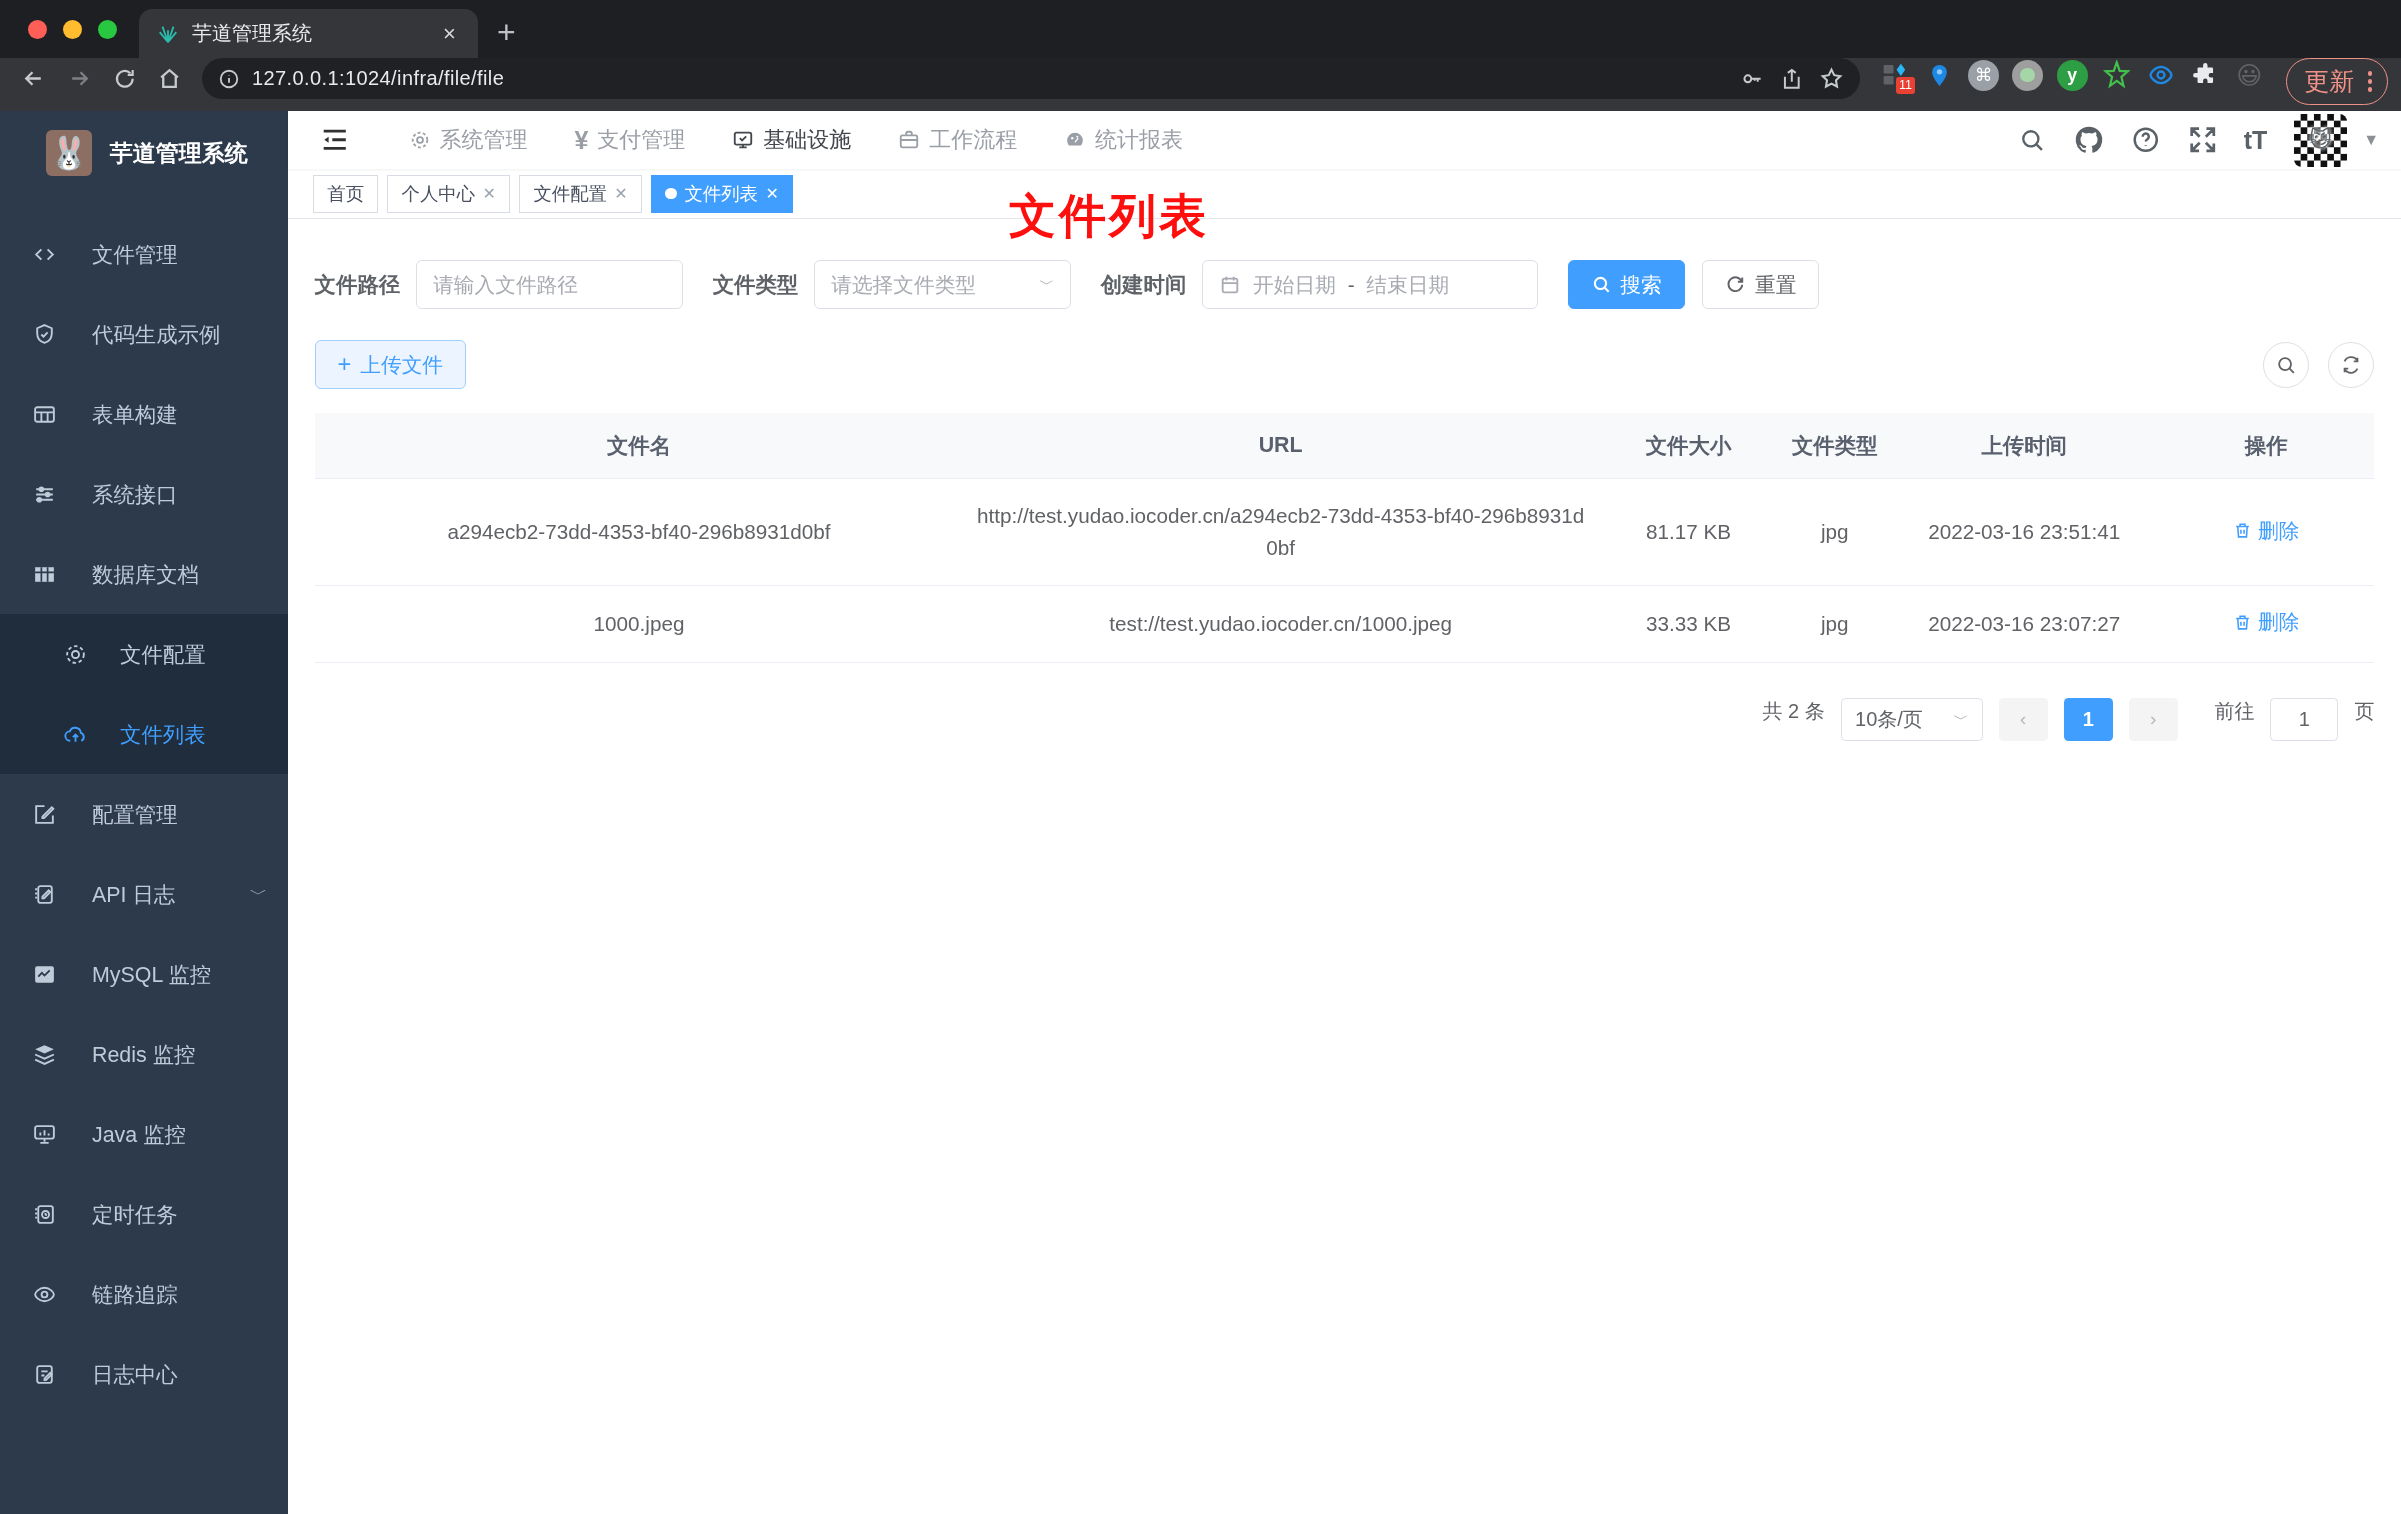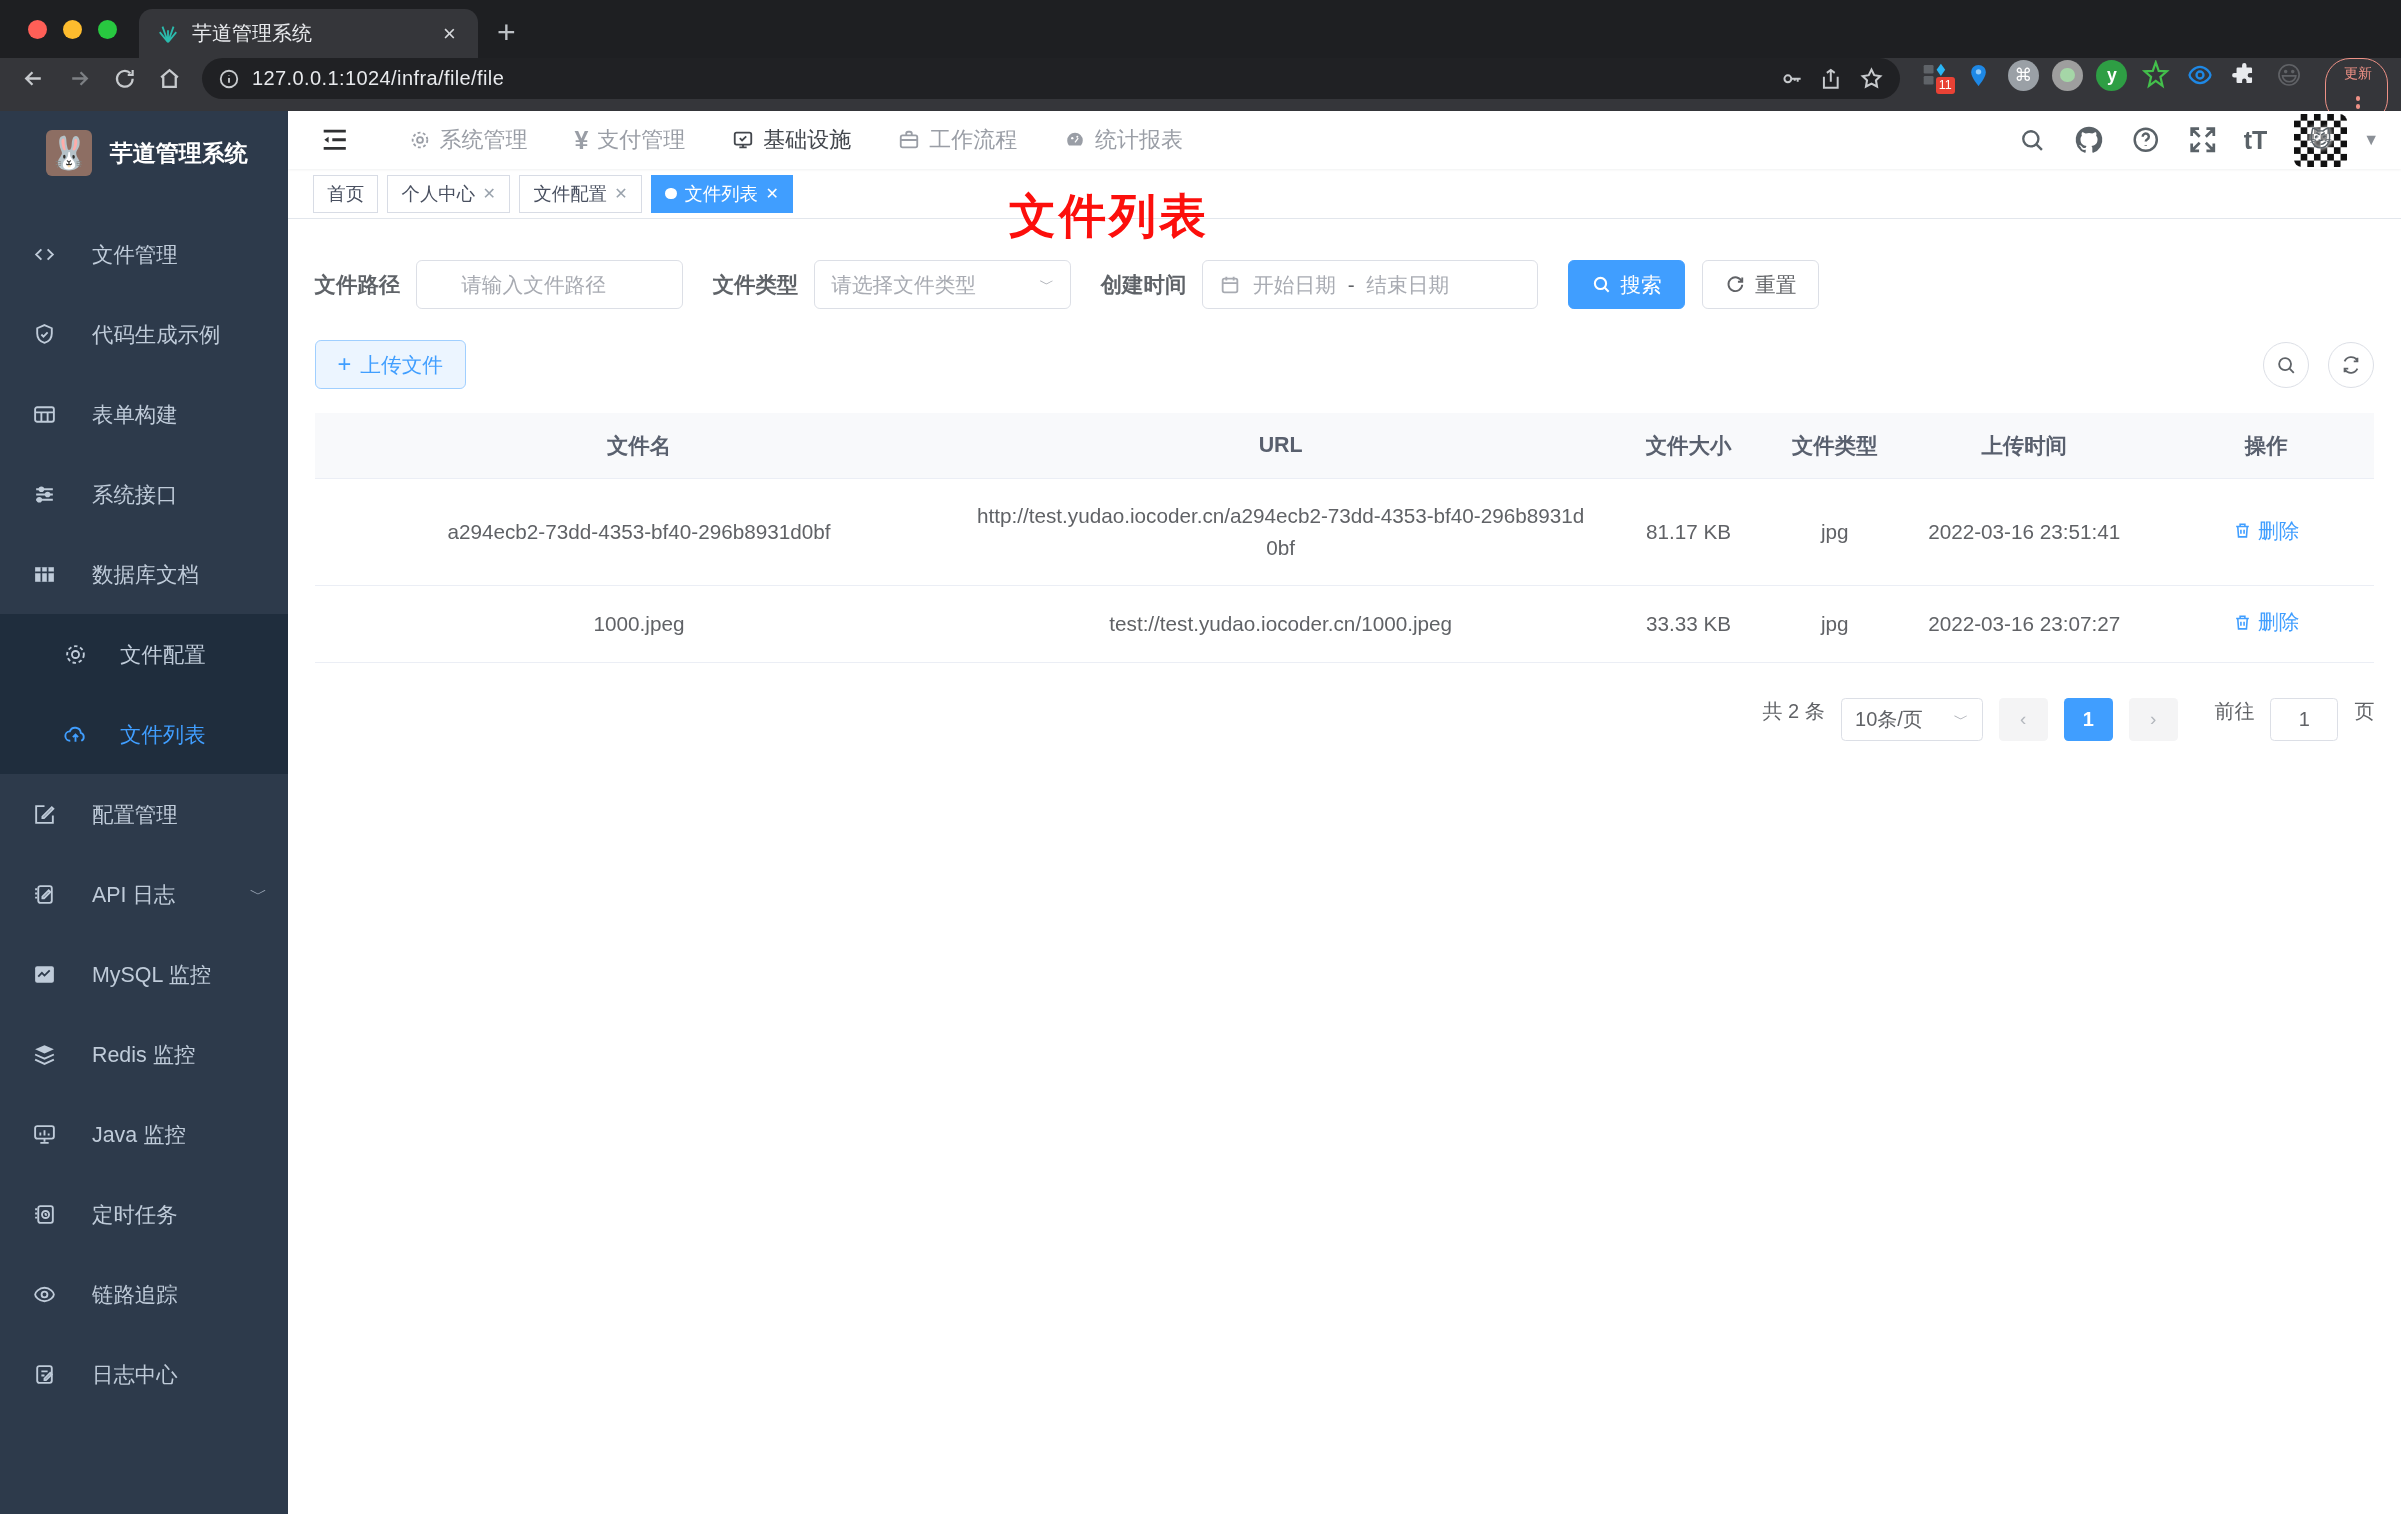--- a/index.html
+++ b/index.html
@@ -20,21 +20,21 @@
   .toolbar { height:53px; background:#35363a; display:flex; align-items:flex-start; padding:0 13.3px; gap:4.4px; }
   .navbtn { width:41px; height:41px; display:flex; align-items:center; justify-content:center; color:#c7cacd; }
   .navbtn.dim { color:#7d8084; }
   .urlbar { flex:1; height:41px; background:#202124; border-radius:20.7px; display:flex; align-items:center; padding:0 16px; margin:0 7.4px; color:#e8eaed; }
   .urlbar .url { flex:1; font-size:20px; margin-left:11.8px; color:#e8eaed; letter-spacing:0.4px; }
   .urlbar .pilico { margin-left:16px; color:#c7cacd; }
   .exts { display:flex; align-items:center; gap:10.3px; padding:0 5.9px; }
   .ext { width:34px; height:34px; display:flex; align-items:center; justify-content:center; position:relative; }
   .badge11 { position:absolute; right:-3px; bottom:-1.5px; background:#e94235; color:#fff; font-size:12.5px; line-height:1; padding:2.2px 3px; border-radius:3px; }
   .circle-ext { width:31px; height:31px; border-radius:50%; background:#9aa0a6; display:flex; align-items:center; justify-content:center; color:#fff; font-size:17.7px; }
-  .update-pill { border:1.8px solid #ee9186; border-radius:25px; color:#ee9186; display:flex; align-items:center; gap:13.3px; padding:5.9px 14.8px 5.9px 17.7px; margin-left:8.9px; font-size:14px;flex-direction:column; }
+  .update-pill { border:1.8px solid #ee9186; border-radius:25px; color:#ee9186; display:flex; align-items:center; gap:13.3px; padding:5.9px 14.8px 5.9px 17.7px; margin-left:8.9px; font-size:25px; }
   .dots3 { display:flex; flex-direction:column; gap:3.7px; }
   .dots3 i { width:4.4px; height:4.4px; border-radius:50%; background:#ee9186; }
 
   
   .app { display:flex; height:1404px; }
   .sidebar { width:288px; background:#2d3a4b; flex-shrink:0; overflow:hidden; }
   .logo-row { display:flex; align-items:center; padding:19px 0 19px 46px; }
   .logo-img { width:46px; height:46px; border-radius:5.9px; background:#8d6e63; display:flex; align-items:center; justify-content:center; font-size:32px; }
   .logo-title { color:#fff; font-size:23px; font-weight:700; margin-left:17.7px; white-space:nowrap; }
   .menu { margin-top:19px; }
@@ -68,21 +68,21 @@
   .tag .dot { width:11.8px; height:11.8px; border-radius:50%; background:#fff; }
 
   .annotation { position:absolute; left:721px; top:74px; color:#fc0f0c; font-size:47px; font-weight:600; letter-spacing:3px; z-index:5; }
 
   .content { padding:41px 26.6px 0 26.6px; position:relative; }
 
   
   .filters { display:flex; align-items:center; }
   .flabel { font-weight:700; color:#5f6368; font-size:21.4px; margin-right:16px; white-space:nowrap; }
   .finput { height:49px; border:0.7px solid #dcdfe6; border-radius:5.9px; display:flex; align-items:center; padding:0 16px; color:#a8abb2; font-size:20.7px; background:#fff; }
-  .finput input { border:none; outline:none; width:100%; font-size:20.7px; color:#606266; font-family:inherit; background:transparent;margin-left:28px; }
+  .finput input { border:none; outline:none; width:100%; font-size:20.7px; color:#606266; font-family:inherit; background:transparent; }
   .finput input::placeholder { color:#a8abb2; }
   .w-path { width:267px; margin-right:29.5px; }
   .w-type { width:257px; margin-right:29.5px; justify-content:space-between; }
   .w-date { width:336px; margin-right:29.5px; gap:11.8px; }
   .w-date .ph { white-space:nowrap; }
   .sep { color:#606266; }
   .btn { height:49px; border-radius:5.9px; display:flex; align-items:center; gap:8.9px; padding:0 22px; font-size:20.7px; cursor:default; white-space:nowrap; }
   .btn-primary { background:#409eff; border:0.7px solid #409eff; color:#fff; }
   .btn-plain { background:#fff; border:0.7px solid #dcdfe6; color:#606266; margin-left:17.7px; }
   .btn-upload { background:#ecf5ff; border:0.7px solid #a0cfff; color:#409eff; }

